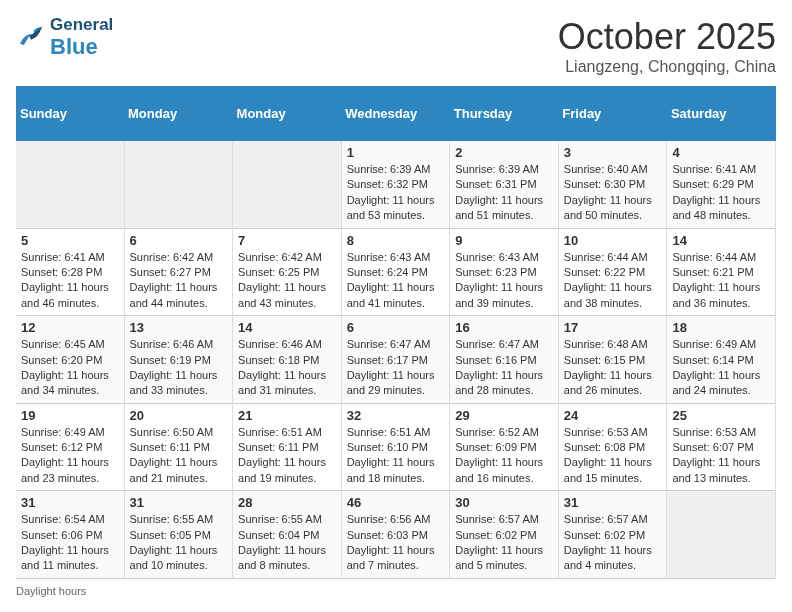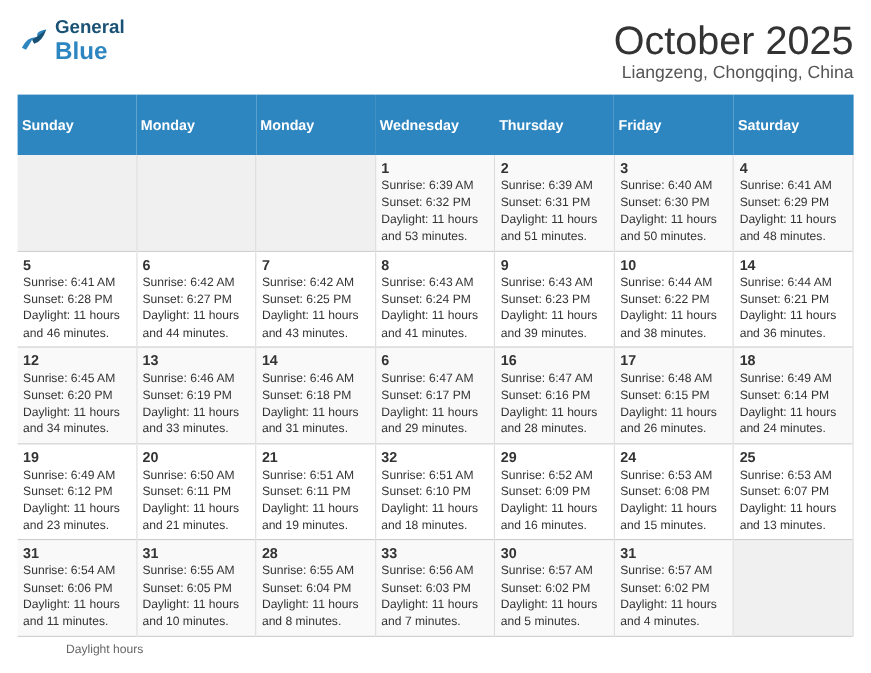--- a/index.html
+++ b/index.html
@@ -233,31 +233,31 @@
         </td>
         <td>
           <span class="day-num">31</span>
           <div class="day-info">Sunrise: 6:55 AM<br>Sunset: 6:05 PM<br>Daylight: 11 hours<br>and 10 minutes.</div>
         </td>
         <td>
           <span class="day-num">28</span>
           <div class="day-info">Sunrise: 6:55 AM<br>Sunset: 6:04 PM<br>Daylight: 11 hours<br>and 8 minutes.</div>
         </td>
         <td>
-          <span class="day-num">33</span>
+          <span class="day-num">46</span>
           <div class="day-info">Sunrise: 6:56 AM<br>Sunset: 6:03 PM<br>Daylight: 11 hours<br>and 7 minutes.</div>
         </td>
         <td>
           <span class="day-num">30</span>
           <div class="day-info">Sunrise: 6:57 AM<br>Sunset: 6:02 PM<br>Daylight: 11 hours<br>and 5 minutes.</div>
         </td>
         <td>
           <span class="day-num">31</span>
           <div class="day-info">Sunrise: 6:57 AM<br>Sunset: 6:02 PM<br>Daylight: 11 hours<br>and 4 minutes.</div>
         </td>
         <td class="empty-cell"></td>
       </tr>
     </tbody>
 </table>
 
-<div style="margin-top:6px; font-size:11px; color:#666;margin-left:44px;">
+<div style="margin-top:6px; font-size:11px; color:#666;">
   <span>Daylight hours</span>
 </div>
 
 </body></html>

